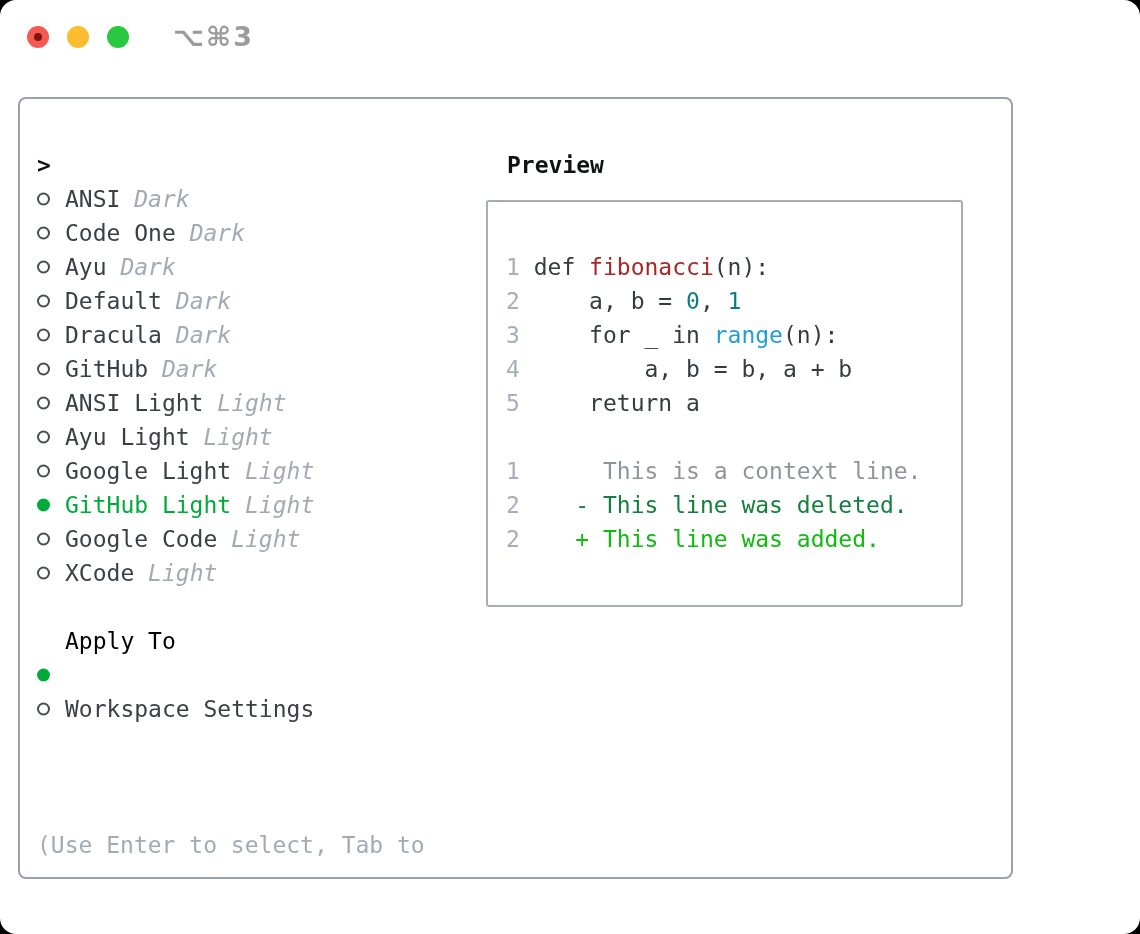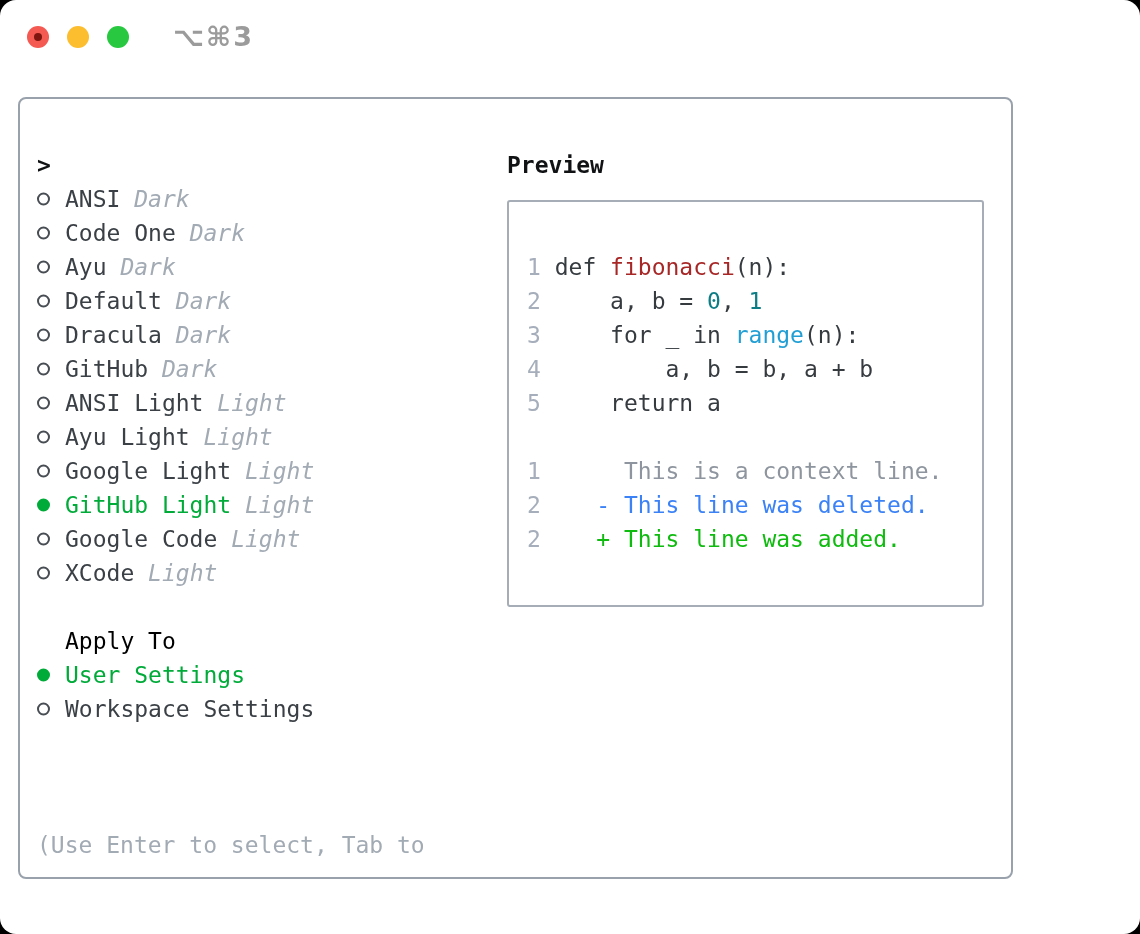--- a/index.html
+++ b/index.html
@@ -39,21 +39,21 @@
     width:9px;height:9px;border:2px solid #474d53;border-radius:50%;background:transparent;
   }
   .nm{color:#3a4045;margin-right:13.85px;}
   .tag{color:#a2aab4;font-style:italic;}
   .apply-text{color:#000000;}
   .spacer{height:34px;}
   .hint{color:#a2aab4;font-size:23px;line-height:34px;white-space:pre;}
   
   .preview-header{position:absolute;left:479px;top:49px;font-weight:700;color:#101214;margin-left:8px;}
   .preview-box{
-    position:absolute;left:487px;top:101px;width:473px;height:403px;
+    position:absolute;left:466px;top:101px;width:473px;height:403px;
     border:2px solid #a6adb6;border-radius:3px;background:#fff;
   }
   #code{padding:48px 0 0 18px;}
   .cl{height:34px;font-size:23px;line-height:34px;white-space:pre;}
   .gut{display:inline-block;min-width:13.85px;text-align:right;}
 </style>
 </head>
 <body>
 
 <div class="window">
@@ -89,21 +89,21 @@
           <div class="row item"><span class="bullet"></span><span class="nm">XCode</span><span class="tag">Light</span></div>
         </div>
 
       <div class="spacer"></div>
 
       <div class="row hdr-row">
         <span class="apply-text">Apply To</span>
       </div>
 
       <div id="apply-list">
-          <div class="row opt-row"><span class="bullet" style="background: rgb(0, 171, 58); border-color: rgb(0, 171, 58);"></span><span class="nm" style="color: rgb(0, 171, 58);">User Settings</span></div>
+          <div class="row opt-row"><span class="bullet" style="background: rgb(0, 171, 58); border-color: rgb(0, 171, 58);"></span></div>
           <div class="row opt-row"><span class="bullet"></span><span class="nm">Workspace Settings</span></div>
         </div>
 
       <div class="spacer"></div>
 
       <div class="hint">
         <div>(Use Enter to select, Tab to</div>
         <div>change focus)</div>
       </div>
     </div>
@@ -112,19 +112,19 @@
 
     <div class="preview-box">
       <div id="code">
           <div class="cl"><span class="gut" style="color: rgb(166, 174, 187);">1</span> <span style="color: rgb(54, 59, 64);">def </span><span style="color: rgb(167, 38, 38);">fibonacci</span><span style="color: rgb(54, 59, 64);">(n):</span></div>
           <div class="cl"><span class="gut" style="color: rgb(166, 174, 187);">2</span> <span style="color: rgb(54, 59, 64);">    a, b = </span><span style="color: rgb(13, 125, 133);">0</span><span style="color: rgb(54, 59, 64);">, </span><span style="color: rgb(13, 125, 133);">1</span></div>
           <div class="cl"><span class="gut" style="color: rgb(166, 174, 187);">3</span> <span style="color: rgb(54, 59, 64);">    for _ in </span><span style="color: rgb(33, 159, 213);">range</span><span style="color: rgb(54, 59, 64);">(n):</span></div>
           <div class="cl"><span class="gut" style="color: rgb(166, 174, 187);">4</span> <span style="color: rgb(54, 59, 64);">        a, b = b, a + b</span></div>
           <div class="cl"><span class="gut" style="color: rgb(166, 174, 187);">5</span> <span style="color: rgb(54, 59, 64);">    return a</span></div>
           <div class="cl"><span class="gut" style="color: rgb(166, 174, 187);"></span> </div>
           <div class="cl"><span class="gut" style="color: rgb(166, 174, 187);">1</span> <span style="color: rgb(142, 149, 158);">     This is a context line.</span></div>
-          <div class="cl"><span class="gut" style="color: rgb(166, 174, 187);">2</span> <span style="color: #3b82f6;">   - This line was deleted.</span></div>
+          <div class="cl"><span class="gut" style="color: rgb(166, 174, 187);">2</span> <span style="color: #15803d;">   - This line was deleted.</span></div>
           <div class="cl"><span class="gut" style="color: rgb(166, 174, 187);">2</span> <span style="color: rgb(15, 187, 15);">   + This line was added.</span></div>
         </div>
     </div>
 
   </div>
 </div>
 
 </body></html>

